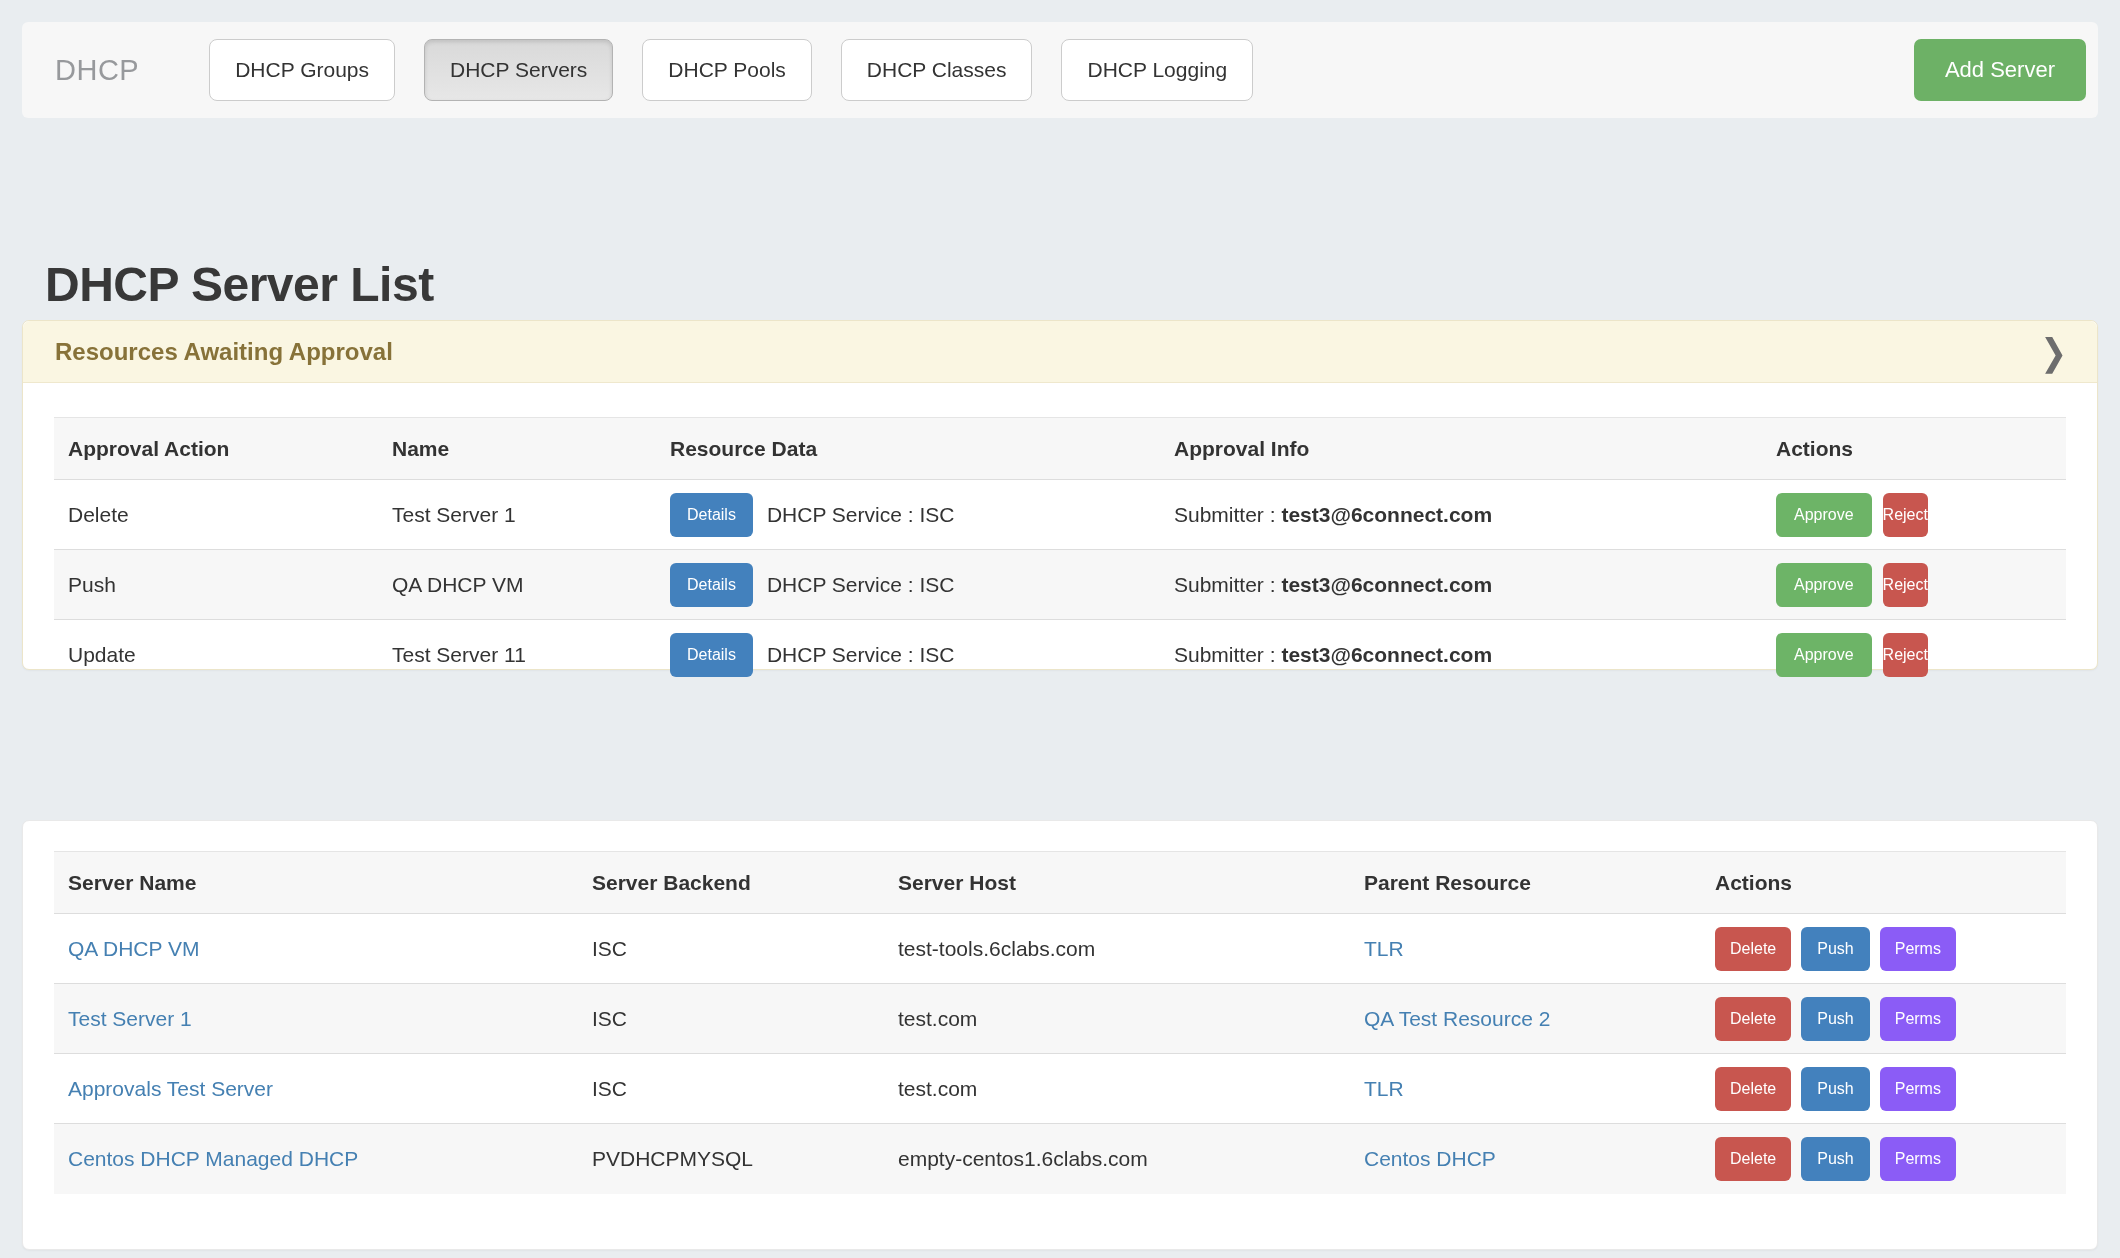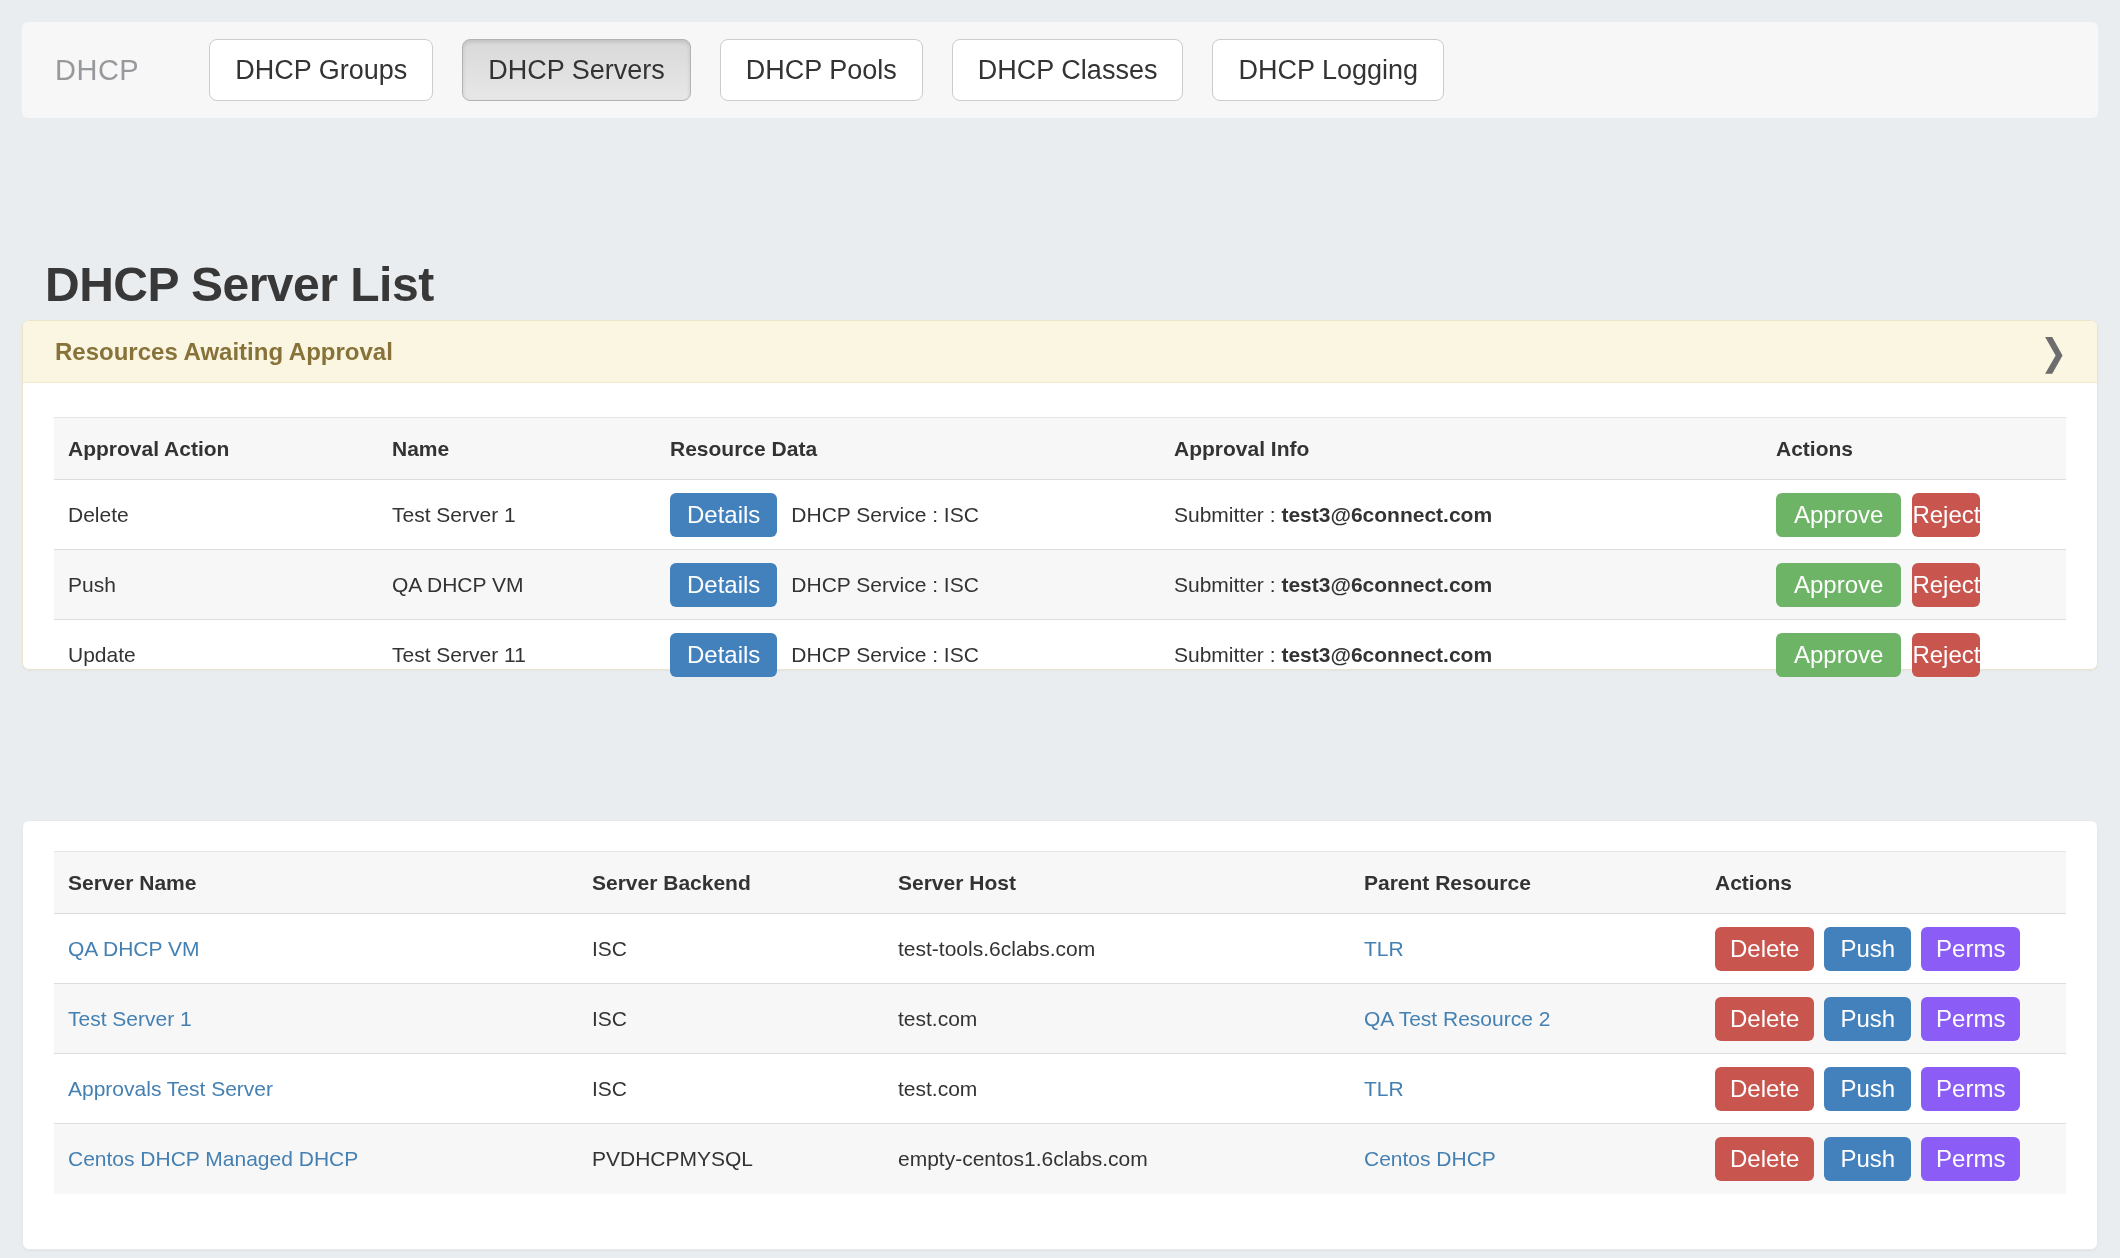--- a/index.html
+++ b/index.html
@@ -15,21 +15,21 @@
   .navbar {
     position:absolute; left:22px; top:22px; width:2076px; height:96px;
     background:#f7f7f7; border-radius:6px;
     display:flex; align-items:center; padding:0 12px 0 33px;
   }
   .brand { font-size:29px; color:#97999c; margin-right:70px; letter-spacing:.5px; }
   .tabs { display:flex; gap:29px; }
   .tab {
     height:62px; padding:0 25px; background:#fff;
     border:1px solid #ccc; border-radius:8px;
-    font-size:27px; color:#333; display:flex; align-items:center;
+    font-size:21px; color:#333; display:flex; align-items:center;
     cursor:pointer; white-space:nowrap; font-family:inherit;
   }
   .tab.active {
     background:linear-gradient(#d9d9d9,#e7e7e7);
     border-color:#b3b3b3;
     box-shadow:inset 0 2px 4px rgba(0,0,0,.12);
   }
   .btn-add {
     margin-left:auto; height:62px; padding:0 31px;
     background:#6db166; color:#fff; border:none; border-radius:7px;
@@ -72,21 +72,21 @@
     border-top:1px solid #e5e5e5; border-bottom:1px solid #ddd;
   }
   td { padding:0 14px; height:70px; border-top:1px solid #ddd; font-size:21px; }
   tbody tr:first-child td { border-top:none; }
   tbody tr:nth-child(even) td { background:#f7f7f7; }
 
   .link { color:#4580b2; text-decoration:none; cursor:pointer; }
 
   .btn {
     display:inline-flex; align-items:center; justify-content:center;
-    border:none; border-radius:6px; color:#fff; font-size:24px;
+    border:none; border-radius:6px; color:#fff; font-size:16px;
     height:44px; cursor:pointer; font-family:inherit; vertical-align:middle;
   }
   .btn-details { background:#4381bd; padding:0 17px; margin-right:14px; }
   .btn-approve { background:#6db467; padding:0 18px; margin-right:11px; }
   .btn-reject  { background:#c8564f; padding:0 0; }
   .btn-delete  { background:#c8564f; padding:0 15px; margin-right:10px; }
   .btn-push    { background:#4381bd; padding:0 16px; margin-right:10px; }
   .btn-perms   { background:#8b5cf6; padding:0 15px; }
 
   .res-cell { display:flex; align-items:center; }
@@ -97,20 +97,21 @@
 
 <div class="navbar">
   <span class="brand">DHCP</span>
   <div class="tabs">
     <button class="tab">DHCP Groups</button>
     <button class="tab active">DHCP Servers</button>
     <button class="tab">DHCP Pools</button>
     <button class="tab">DHCP Classes</button>
     <button class="tab">DHCP Logging</button>
   </div>
+  <button class="btn-add">Add Server</button>
 </div>
 
 <h1 class="page-title">DHCP Server List</h1>
 
 <div class="panel" id="panel-approval">
   <div class="panel-head">
     <span class="ph-title">Resources Awaiting Approval</span>
     <span class="chevron">❯</span>
   </div>
   <div class="tbl-wrap-approval">

